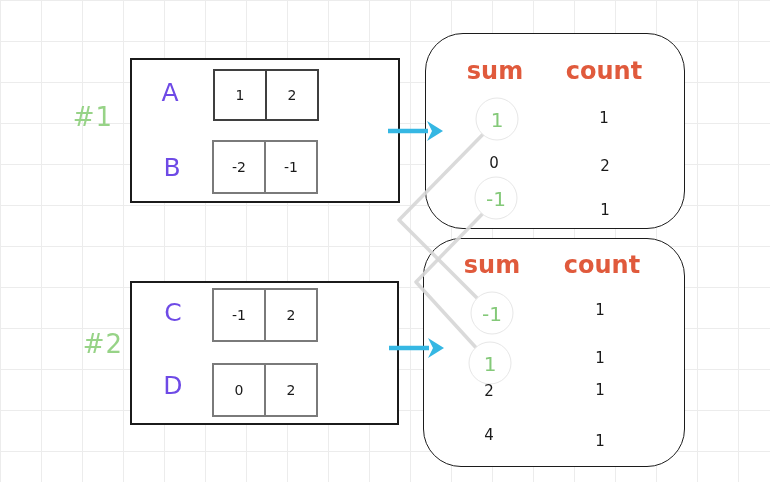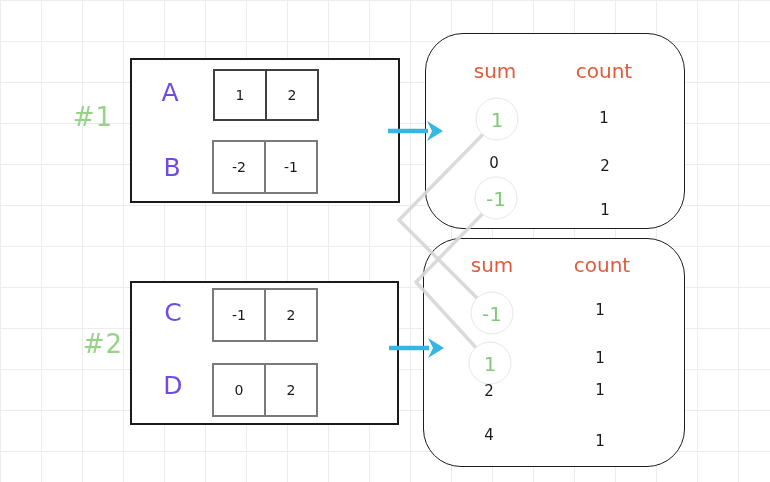--- a/index.html
+++ b/index.html
@@ -16,21 +16,21 @@
   .ex-label{font-size:26px;color:#97d387;letter-spacing:1px;}
   .arr-letter{font-size:25px;color:#6e4ae6;}
   .outer-box{position:absolute;background:#fff;border:2px solid #1b1b1b;z-index:1;}
   .rbox{position:absolute;background:#fff;border:1.5px solid #1c1c1c;border-radius:38px;z-index:1;}
   .cells{position:absolute;display:flex;z-index:2;}
   .cell{width:50px;height:48px;display:flex;align-items:center;justify-content:center;
         font-size:14px;color:#1a1a1a;background:#fff;border:2px solid #3f3f3f;}
   .cell + .cell{margin-left:-2px;}
   .cells.gray .cell{border-color:#7a7a7a;}
   .cells.tall .cell{height:50px;}
-  .th{font-size:20px;color:#e05a3c;}
+  .th{font-size:24px;color:#e05a3c;font-weight:bold;}
   .num{font-size:15px;color:#1a1a1a;}
   .overlay{position:absolute;left:0;top:0;z-index:5;pointer-events:none;}
   .circle{position:absolute;transform:translate(-50%,-50%);width:41px;height:41px;
           border-radius:50%;background:#fff;border:1.5px solid #e7e7e7;z-index:6;
           display:flex;align-items:center;justify-content:center;}
   .circle span{font-size:20px;color:#84c979;}
 </style>
 </head>
 <body>
 

